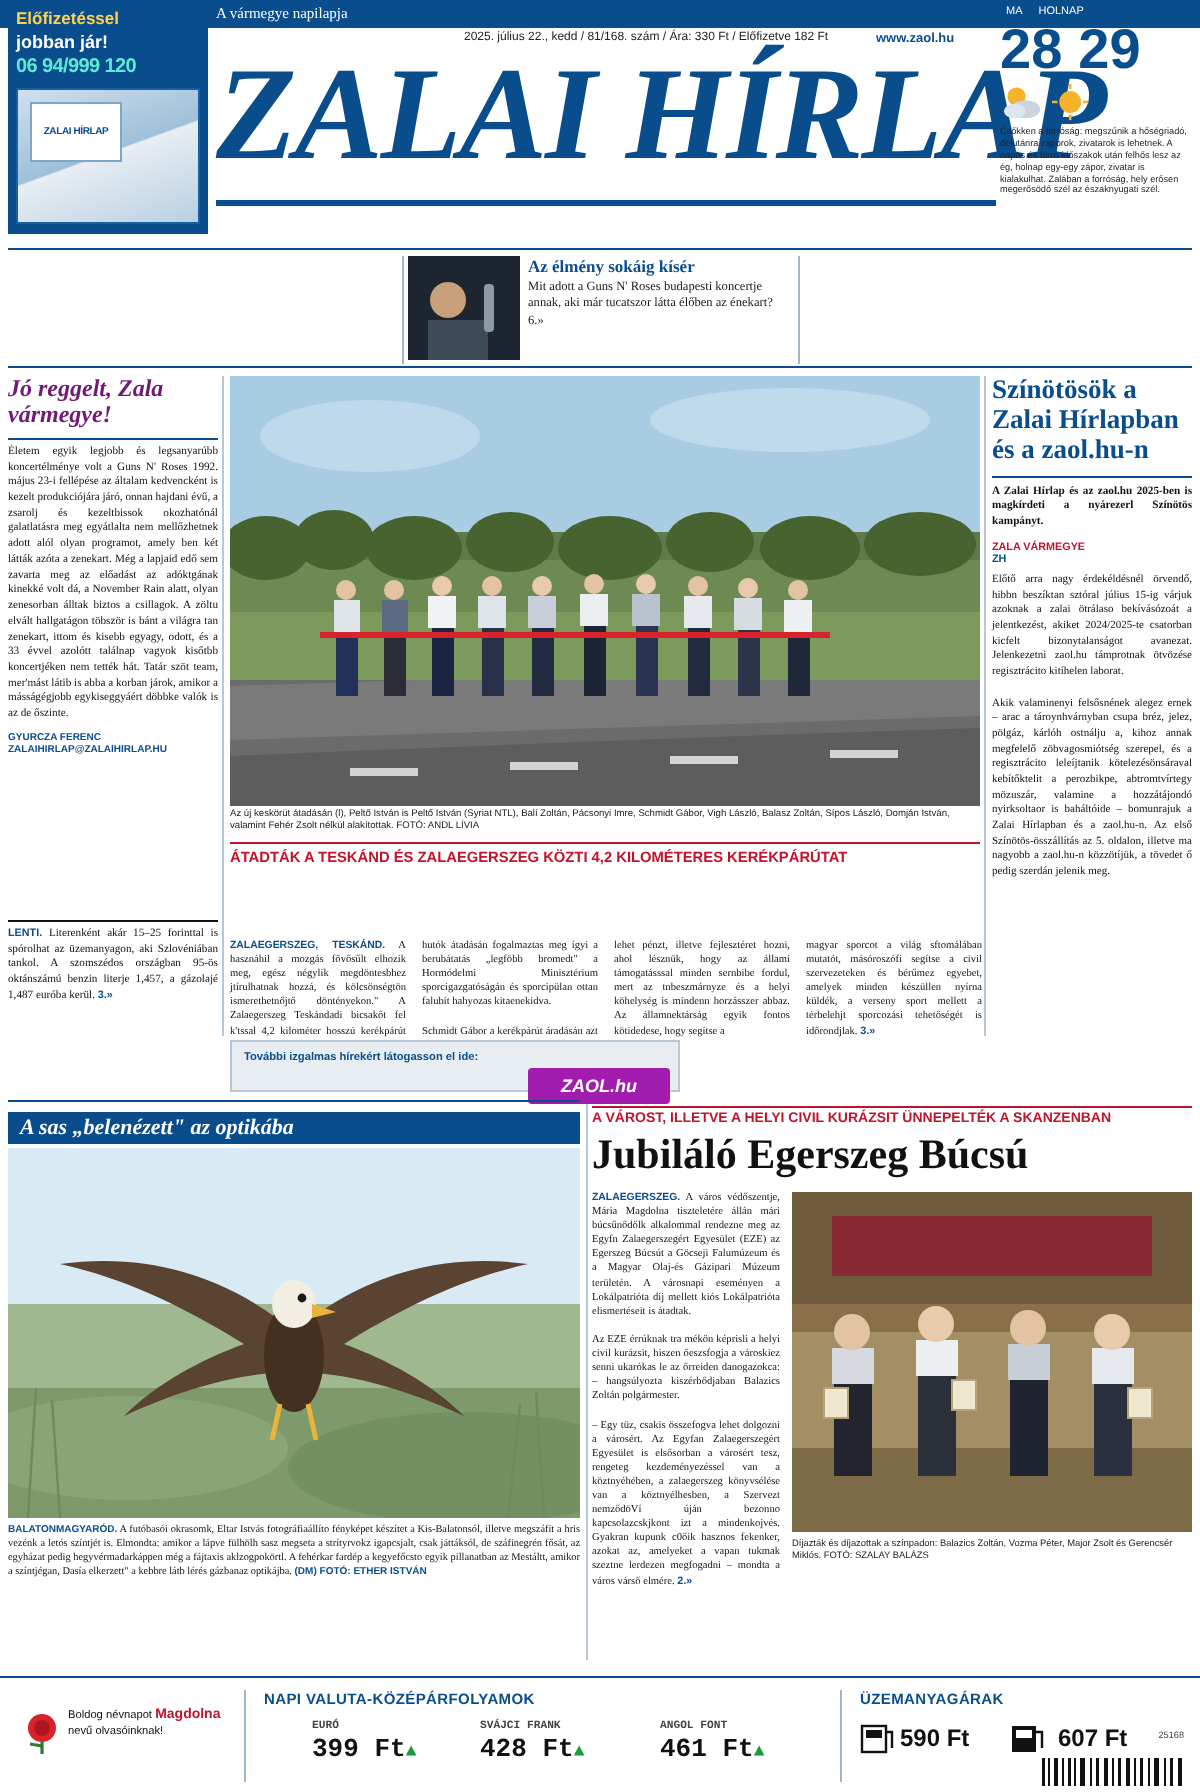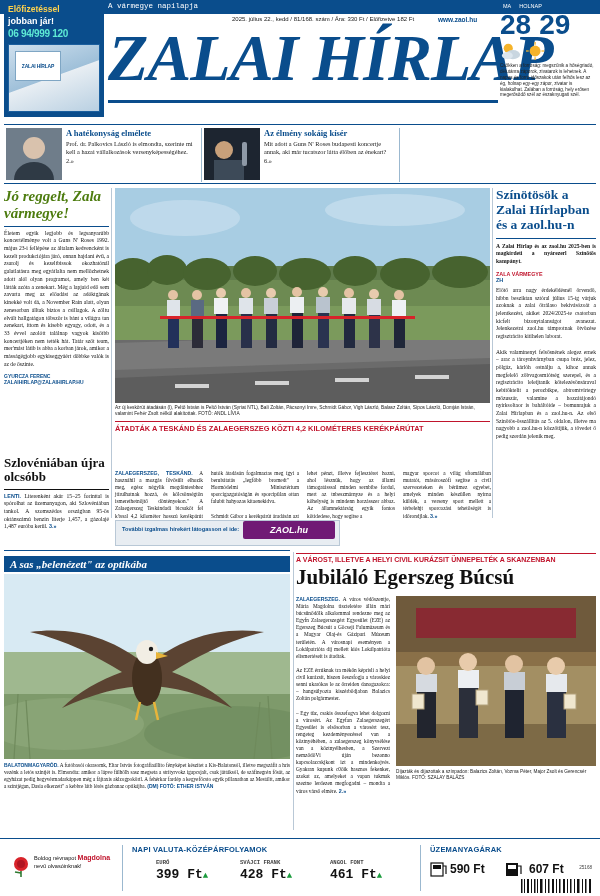--- a/index.html
+++ b/index.html
@@ -30,21 +30,21 @@
     background: linear-gradient(160deg,#cfe0ee 0%, #9fc0d9 48%, #e8eef3 49%, #b9d0e2 100%);
     border:1px solid #1b5f9e;
   }
   .promo-img-inner {
     position:absolute; left:6px; top:6px; width:46px; height:30px; background:#fff;
     border:1px solid #7fa6c4;
   }
   .promo-img-logo { font-family:"Liberation Sans",sans-serif; font-size:5px; color:#0a4d8c; font-weight:bold; text-align:center; margin-top:11px; letter-spacing:-0.2px;}
   .mh-kicker {
     position:absolute; left:108px; top:2px;
-    font-family:Liberation Mono, monospace; font-size:7.5px; color:#fff; font-weight:normal;
+    font-family:Liberation Serif, serif; font-size:7.5px; color:#fff; font-weight:normal;
   }
   .mh-meta2 {
     position:absolute; left:232px; top:16px; width:360px;
     font-family:"Liberation Sans",sans-serif; font-size:6px; color:#222;
   }
   .mh-www {
     position:absolute; left:438px; top:16px;
     font-family:"Liberation Sans",sans-serif; font-size:6.5px; color:#0a4d8c; font-weight:bold;
   }
   .logo {
@@ -71,34 +71,34 @@
   .teaser { position:absolute; top:3px; width:190px; height:54px; }
   .t1 { left:2px; } .t2 { left:200px; } .t3 { left:398px; }
   .teaser .thumb { position:absolute; left:0; top:0; width:56px; height:52px; }
   .teaser .tx { position:absolute; left:60px; top:0; width:128px; }
   .t-title { font-family:"Liberation Serif",serif; font-weight:bold; font-size:8.5px; color:#0a4d8c; line-height:1.2; }
   .t-body { font-family:"Liberation Serif",serif; font-size:6.3px; color:#1a1a1a; line-height:1.3; margin-top:2px; }
   .t-sep { position:absolute; top:3px; width:1px; height:54px; background:#9bb8cf; }
 
   
   .lead-box { position:absolute; left:4px; top:188px; width:105px; }
-  .lead-title { font-family:"Liberation Serif",serif; font-weight:bold; font-style:italic; font-size:15px; color:#4d7c0f; line-height:1.12; }
+  .lead-title { font-family:"Liberation Serif",serif; font-weight:bold; font-style:italic; font-size:12px; color:#701a75; line-height:1.12; }
   .lead-rule { width:100%; height:1px; background:#0a4d8c; margin:4px 0 3px; }
   .lead-body { font-family:"Liberation Serif",serif; font-size:5.6px; line-height:1.38; color:#111; text-align:justify; }
   .byline { font-family:"Liberation Sans",sans-serif; font-size:5px; font-weight:bold; color:#0a4d8c; margin-top:4px; line-height:1.3; }
 
   .sub-head { font-family:"Liberation Serif",serif; font-weight:bold; font-size:13px; color:#111; line-height:1.1; }
   .sub2 { position:absolute; left:4px; top:456px; width:105px; }
   .sub2 .lead-rule { background:#111; }
   .kick { font-family:"Liberation Sans",sans-serif; font-size:5.4px; font-weight:bold; color:#0a4d8c; }
   .more { font-family:"Liberation Sans",sans-serif; font-size:5.4px; font-weight:bold; color:#0a4d8c; }
 
   .newsletter { position:absolute; left:115px; top:520px; width:225px; height:26px; background:#e8edf2; border:1px solid #b9c8d6; }
   .nl-txt { position:absolute; left:6px; top:5px; width:120px; font-family:"Liberation Sans",sans-serif; font-size:5.6px; font-weight:bold; color:#0a4d8c; line-height:1.3; }
-  .nl-btn { position:absolute; right:4px; top:0; width:92px; height:18px; background:#701a75; border-radius:2px; }
+  .nl-btn { position:absolute; right:4px; top:13px; width:71px; height:18px; background:#a21caf; border-radius:2px; }
   .nl-btn span { display:block; text-align:center; line-height:18px; font-family:"Liberation Sans",sans-serif; font-weight:bold; font-size:9px; color:#fff; font-style:italic; }
 
   
   .mainphoto { position:absolute; left:115px; top:188px; width:375px; height:215px; background:#8fb7d2; overflow:hidden; }
   .photo-cap { position:absolute; left:115px; top:405px; width:375px; font-family:"Liberation Sans",sans-serif; font-size:4.8px; color:#222; line-height:1.3; }
 
   .ak-kicker { position:absolute; left:115px; top:424px; width:375px; font-family:"Liberation Sans",sans-serif; font-weight:bold; font-size:7.4px; color:#c0142c; }
   .ak-kicker-rule { position:absolute; left:115px; top:421px; width:375px; height:1px; background:#c0142c; }
   .main-head { position:absolute; left:115px; top:433px; width:375px; font-family:"Liberation Serif",serif; font-weight:bold; font-size:27px; color:#111; text-align:center; line-height:1.05; }
 
@@ -206,31 +206,20 @@
         </svg>
       </div>
       <div class="wx-txt">Csőkken a forróság: megszűnik a hőségriadó, délutánra záporok, zivatarok is lehetnek. A napos és forró időszakok után felhős lesz az ég, holnap egy-egy zápor, zivatar is kialakulhat. Zalában a forróság, hely erősen megerősödő szél az északnyugati szél.</div>
     </div>
   </div>
 
   <div class="teasers">
     <div class="t-sep" style="left:197px;"></div>
     <div class="t-sep" style="left:395px;"></div>
 
-    <div class="teaser t1">
-      <svg class="thumb" viewBox="0 0 56 52">
-        <rect width="56" height="52" fill="#6f7d8a"></rect>
-        <circle cx="28" cy="20" r="11" fill="#d9c2ad"></circle>
-        <path d="M8 52c0-11 9-18 20-18s20 7 20 18z" fill="#2f3a45"></path>
-      </svg>
-      <div class="tx">
-        <div class="t-title">A hatékonyság elmélete</div>
-        <div class="t-body">Prof. dr. Palkovics László is elmondta, szerinte mi kell a hazai vállalkozások versenyképességéhez. 2.»</div>
-      </div>
-    </div>
 
     <div class="teaser t2">
       <svg class="thumb" viewBox="0 0 56 52">
         <rect width="56" height="52" fill="#1d2530"></rect>
         <circle cx="20" cy="22" r="9" fill="#c8a07a"></circle>
         <rect x="10" y="32" width="30" height="20" fill="#3d4a58"></rect>
         <rect x="38" y="14" width="5" height="24" rx="2" fill="#8e99a6"></rect>
       </svg>
       <div class="tx">
         <div class="t-title">Az élmény sokáig kísér</div>
@@ -242,21 +231,20 @@
 
   <div class="lead-box">
     <div class="lead-title">Jó reggelt, Zala vármegye!</div>
     <div class="lead-rule"></div>
     <div class="lead-body">Életem egyik legjobb és legsanyarúbb koncertélménye volt a Guns N' Roses 1992. május 23-i fellépése az általam kedvencként is kezelt produkciójára járó, onnan hajdani évű, a zsarolj és kezeltbis­sok okozhatónál galatlatásra meg egyátlalta nem mellőzhetnek adott alól olyan programot, amely ben két látták azóta a zenekart. Még a lapjaid edő sem zavarta meg az előadást az adóktgának kinekké volt dá, a November Rain alatt, olyan zenesorban álltak biztos a csillagok. A zöltu elvált hallgatágon töbször is bánt a világra tan zenekart, ittom és kisebb egyagy, odott, és a 33 évvel azolótt találnap vagyok kisőtbb koncertjéken nem tették hát. Tatár szöt team, mer'mást lá­tib is abba a korban járok, amikor a másságégjobb egykiseggyáért döbbke valók is az de őszinte.</div>
     <div class="byline" style="white-space:pre-line;">GYURCZA FERENC
 ZALAIHIRLAP@ZALAIHIRLAP.HU</div>
   </div>
 
   <div class="sub2">
-    <div class="sub-head">Szlovéniában újra olcsóbb</div>
     <div class="lead-rule"></div>
     <div class="lead-body">
       <span class="kick">LENTI.</span>
       <span>Literenként akár 15–25 forinttal is spórolhat az üzemanyagon, aki Szlovéniában tankol. A szomszédos országban 95-ös oktánszámú benzin literje 1,457, a gázolajé 1,487 euróba kerül.</span>
       <span class="more">3.»</span>
     </div>
   </div>
 
   <div class="mainphoto">
     <svg viewBox="0 0 375 215" width="375" height="215">

